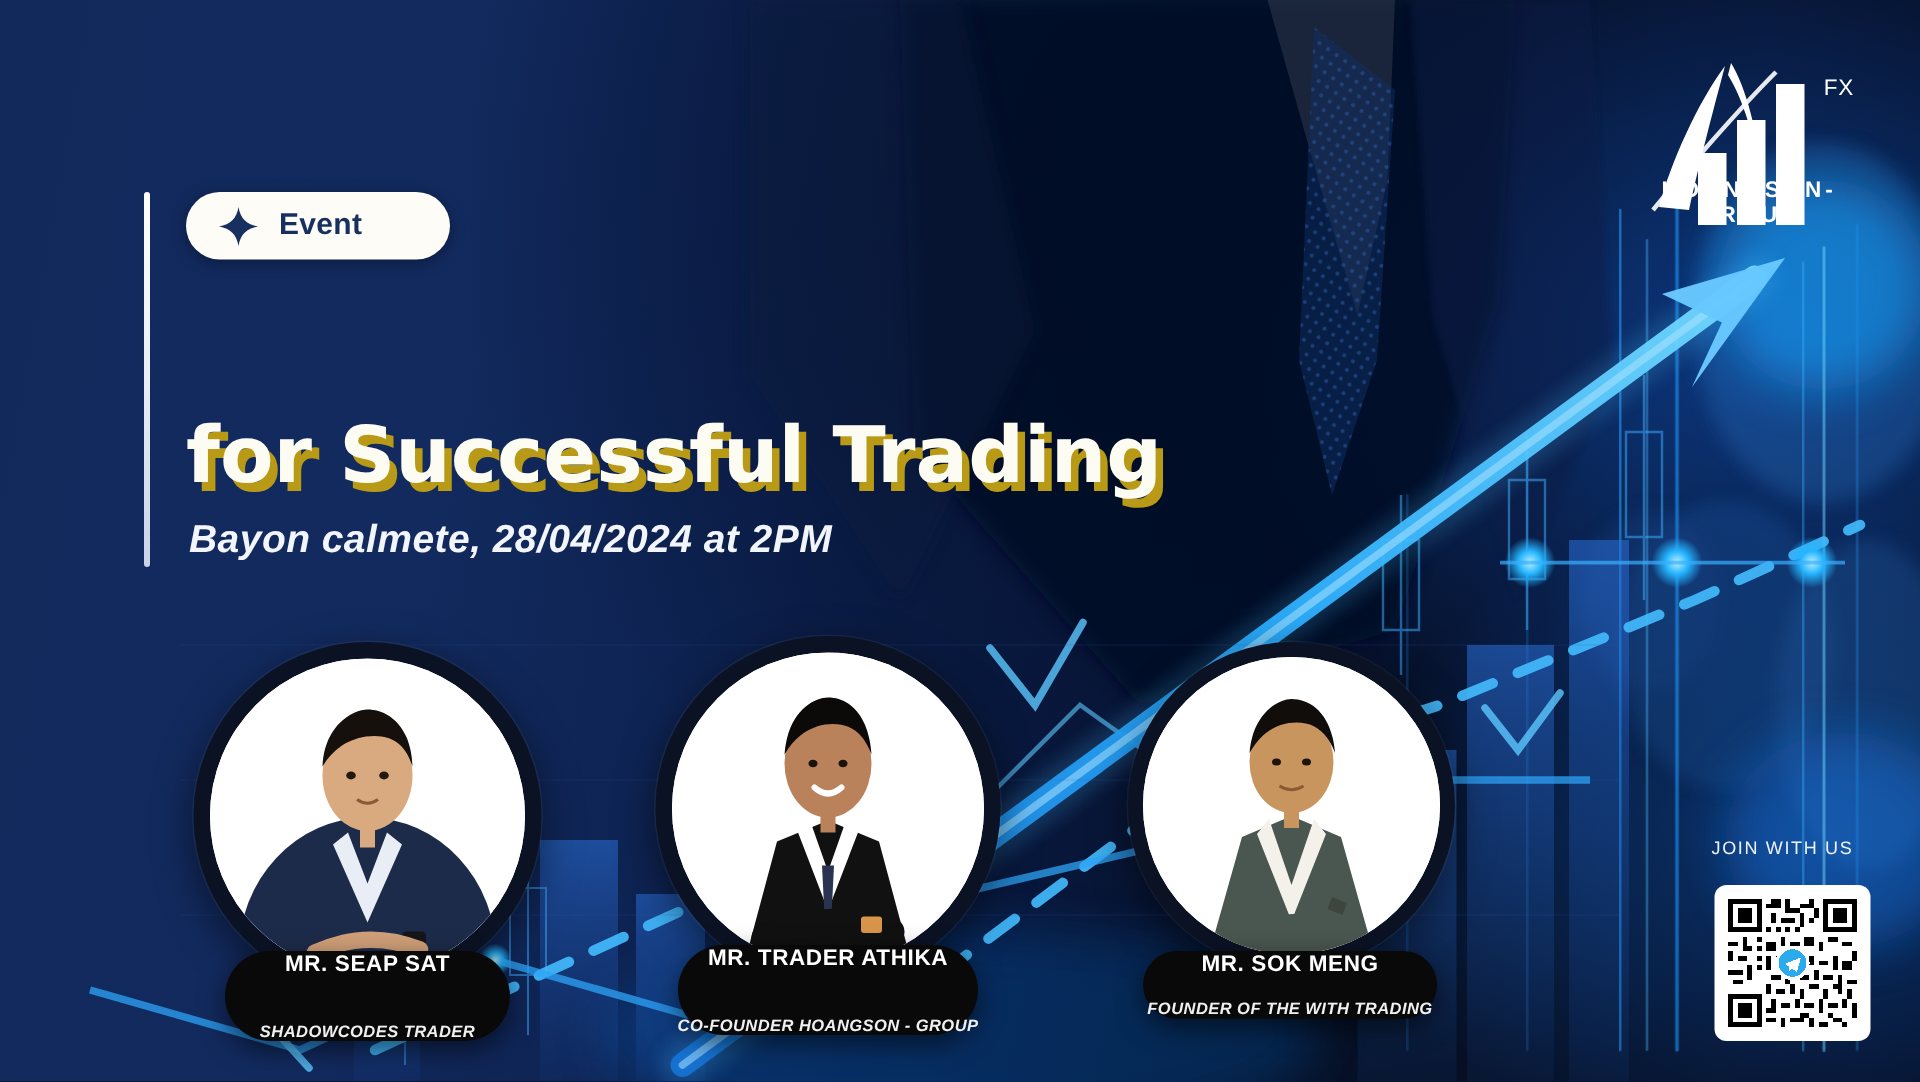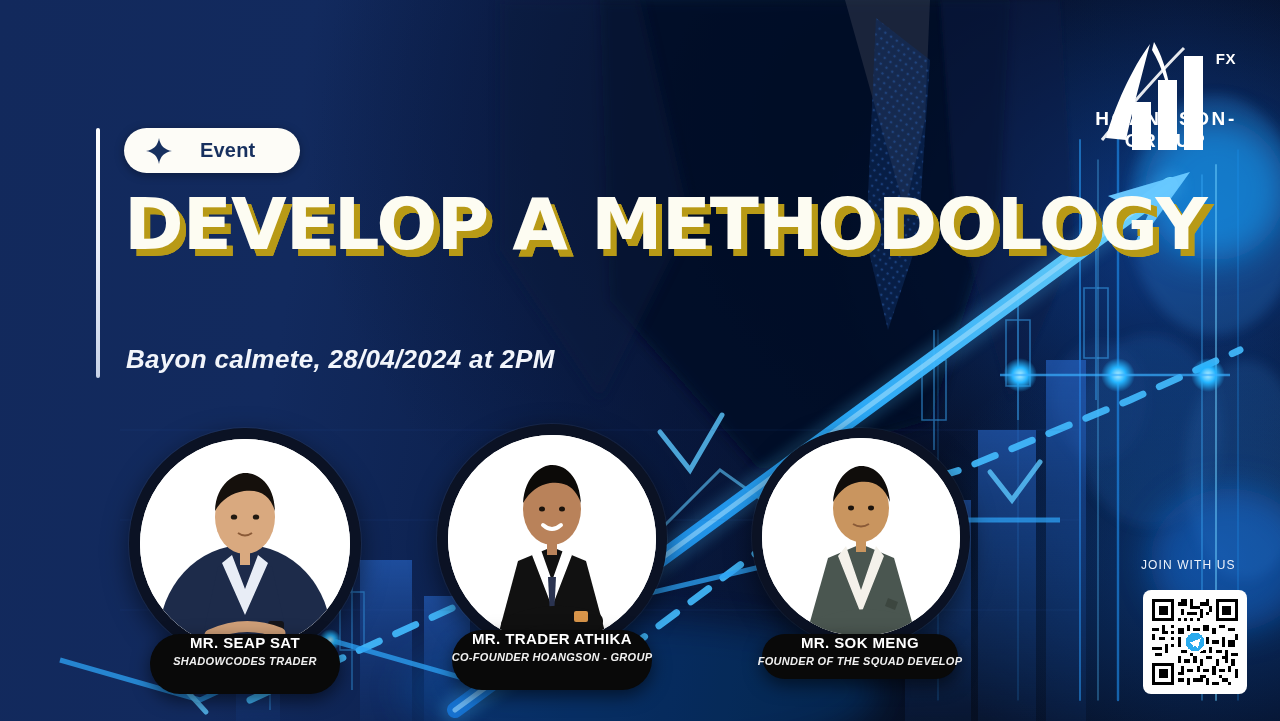--- a/index.html
+++ b/index.html
@@ -21,21 +21,21 @@
   .vbar {
     position:absolute; left:96px; top:128px; width:4px; height:250px;
     background:linear-gradient(180deg,#ffffff 0%,#e9eef8 50%,#c8d3e8 100%);
     border-radius:2px;
   }
 
   
   .badge {
     position:absolute; left:124px; top:128px;
     height:45px; min-width:176px; border-radius:23px;
-    background:#fdfcf7; display:flex; align-items:center; gap:28px;
+    background:#fdfcf7; display:flex; align-items:center; gap:14px;
     padding:0 30px 0 22px;
     box-shadow:0 2px 10px rgba(0,0,0,.35);
   }
   .badge .star { width:26px; height:26px; flex:none; }
   .badge .blabel {
     font-size:20px; font-weight:700; color:#17305f; letter-spacing:.2px;
   }
 
   
   .h1 {
@@ -55,43 +55,43 @@
   .h3 {
     position:absolute; left:126px; top:342px;
     font-size:26px; line-height:34px; font-style:italic; font-weight:700;
     color:#f2f5fb; white-space:nowrap; letter-spacing:.3px;
   }
 
   
   .logo { position:absolute; right:28px; top:22px; width:172px; height:136px; }
   .logo .logotext {
     position:absolute; left:0; bottom:6px; width:172px; text-align:center;
-    font-size:19px; font-weight:700; letter-spacing:2.6px; color:#ffffff;
+    font-size:15px; font-weight:700; letter-spacing:2.6px; color:#ffffff;
     font-family:"Liberation Sans", sans-serif;
   }
   .logo .fx {
     position:absolute; right:16px; top:28px;
-    font-size:15px; font-weight:700; color:#ffffff; letter-spacing:.5px;text-align:center;
+    font-size:15px; font-weight:400; color:#ffffff; letter-spacing:.5px;text-align:center;
   }
 
   
   .speaker { position:absolute; }
   .ring {
     position:absolute; border-radius:50%;
     background:#0b1224;
     box-shadow:0 0 0 1px rgba(255,255,255,.05), 0 8px 26px rgba(0,0,0,.5);
   }
   .photo {
     position:absolute; border-radius:50%; overflow:hidden;
     background:#ffffff;
   }
   .plate {
     position:absolute; border-radius:30px;
     background:#090909;
-    display:flex; flex-direction:column; align-items:center; justify-content:flex-start;
+    display:flex; flex-direction:column; align-items:center; justify-content:space-between;
     box-shadow:0 6px 18px rgba(0,0,0,.55);
   }
   .plate .nm {
     font-size:15px; font-weight:700; color:#ffffff; letter-spacing:.4px;
     white-space:nowrap;
   }
   .plate .rl {
     font-size:11px; font-style:italic; font-weight:700; color:#f0f0f0;
     letter-spacing:.3px; white-space:nowrap; margin-top:4px;
   }
@@ -234,21 +234,21 @@
 
   <div class="vbar"></div>
 
   <div class="badge">
     <svg class="star" viewBox="0 0 24 24">
       <path d="M12 0 C13.1 7.0 17.0 10.9 24 12 C17.0 13.1 13.1 17.0 12 24 C10.9 17.0 7.0 13.1 0 12 C7.0 10.9 10.9 7.0 12 0 Z" fill="#17305f"></path>
     </svg>
     <span class="blabel">Event</span>
   </div>
 
-  <div class="h1">DEVELOP A METHODOLOGY</div>
+  <div class="h2">for Successful Trading</div>
   <div class="h3">Bayon calmete, 28/04/2024 at 2PM</div>
 
   <div class="logo">
     <svg viewBox="0 0 172 136" style="position:absolute;inset:0;width:172px;height:136px;">
 
       <rect x="52" y="80" width="19" height="48" fill="#ffffff"></rect>
       <rect x="78" y="58" width="19" height="70" fill="#ffffff"></rect>
       <rect x="104" y="34" width="19" height="94" fill="#ffffff"></rect>
 
       <path d="M26 116 C34 86 52 46 70 22 C62 52 52 90 46 118 Z" fill="#ffffff"></path>
@@ -319,21 +319,21 @@
         <path d="M71 64 C73 38 90 28 99 28 C112 28 126 38 128 64 C122 48 112 42 97 44 C86 46 78 52 71 64 Z" fill="#100d0b"></path>
         <ellipse cx="89" cy="70" rx="3" ry="2.4" fill="#1c140d"></ellipse>
         <ellipse cx="109" cy="70" rx="3" ry="2.4" fill="#1c140d"></ellipse>
         <path d="M91 86 q8 5 16 0" stroke="#8a5a37" stroke-width="2" fill="none"></path>
         <path d="M126 160 l10 4 l-3 8 l-10 -4 z" fill="#3c463f"></path>
         <path d="M58 188 q41 -16 82 -3" stroke="#4a5650" stroke-width="16" fill="none" stroke-linecap="round"></path>
       </svg>
     </div>
     <div class="plate" style="left:762px; top:634px; width:196px; height:45px;">
       <span class="nm">MR. SOK MENG</span>
-      <span class="rl">FOUNDER OF THE SQUAD DEVELOP</span>
+      <span class="rl">FOUNDER OF THE WITH TRADING</span>
     </div>
   </div>
 
   <div class="joinlabel">JOIN WITH US</div>
   <div class="qrbox">
     <svg viewBox="0 0 29 29" shape-rendering="crispEdges">
       <rect width="29" height="29" fill="#ffffff"></rect>
       <g fill="#000000">
 
         <path d="M1 1h7v7h-7z"></path>

